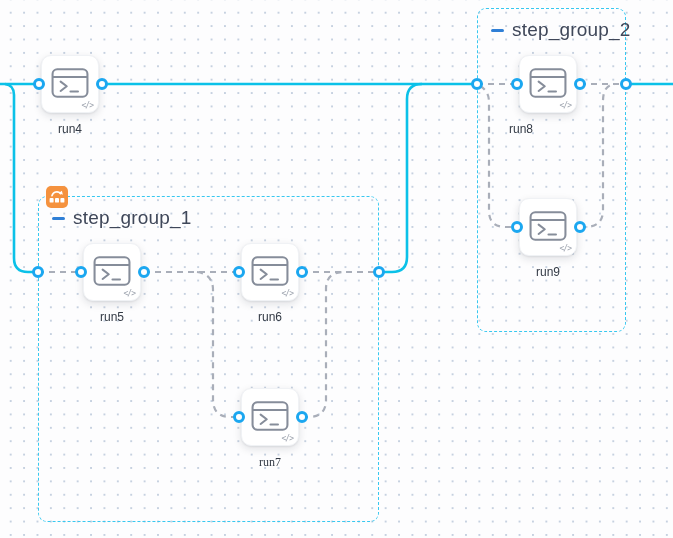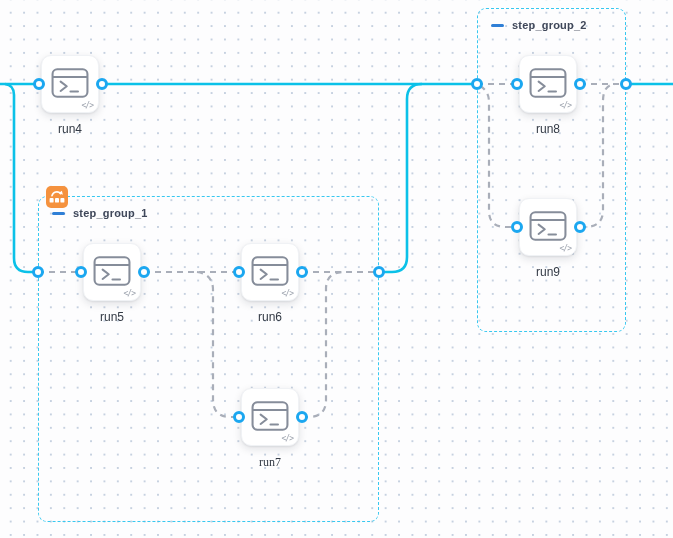--- a/index.html
+++ b/index.html
@@ -15,21 +15,21 @@
     z-index:1;box-sizing:border-box;
   }
   .group-header{
     display:flex;align-items:center;padding:10px 0 0 13px;
   }
   .collapse{
     display:inline-block;width:13px;height:3px;border-radius:2px;
     background:#2f7fd6;margin-right:8px;flex:0 0 auto;cursor:pointer;
   }
   .group-label{
-    font-size:11px;font-weight:700;color:#3f4759;letter-spacing:.2px;
+    font-size:19px;font-weight:400;color:#3f4759;letter-spacing:.2px;
     white-space:nowrap;
   }
   .group-badge{
     position:absolute;left:7px;top:-11px;width:22px;height:22px;border-radius:5px;
     background:#f5923e;display:flex;align-items:center;justify-content:center;z-index:6;
   }
   .node{
     position:absolute;width:58px;height:58px;background:#fff;border-radius:10px;
     border:1px solid #f0f2f5;box-sizing:border-box;z-index:3;
     box-shadow:0 1px 2px rgba(16,24,40,.07),0 3px 8px rgba(16,24,40,.12);
@@ -143,21 +143,21 @@
 
   <div class="node" style="left:519px;top:55px;">
     <svg class="term-icon" viewBox="0 0 40 32">
       <rect x="1.4" y="1.4" width="37.2" height="29.2" rx="5" stroke="#868d9a" stroke-width="2.2" fill="none"></rect>
       <line x1="1.4" y1="9.6" x2="38.6" y2="9.6" stroke="#868d9a" stroke-width="2"></line>
       <polyline points="10,14.5 16.5,19.5 10,24.5" stroke="#868d9a" stroke-width="2.2" fill="none" stroke-linecap="round" stroke-linejoin="round"></polyline>
       <line x1="20.5" y1="25" x2="28.5" y2="25" stroke="#868d9a" stroke-width="2.2" stroke-linecap="round"></line>
     </svg>
     <div class="code-badge">&lt;/&gt;</div>
   </div>
-  <div class="node-label" style="left:519px;top:122px;">run8</div>
+  <div class="node-label" style="left:492px;top:122px;">run8</div>
 
   <div class="node" style="left:519px;top:198px;">
     <svg class="term-icon" viewBox="0 0 40 32">
       <rect x="1.4" y="1.4" width="37.2" height="29.2" rx="5" stroke="#868d9a" stroke-width="2.2" fill="none"></rect>
       <line x1="1.4" y1="9.6" x2="38.6" y2="9.6" stroke="#868d9a" stroke-width="2"></line>
       <polyline points="10,14.5 16.5,19.5 10,24.5" stroke="#868d9a" stroke-width="2.2" fill="none" stroke-linecap="round" stroke-linejoin="round"></polyline>
       <line x1="20.5" y1="25" x2="28.5" y2="25" stroke="#868d9a" stroke-width="2.2" stroke-linecap="round"></line>
     </svg>
     <div class="code-badge">&lt;/&gt;</div>
   </div>

